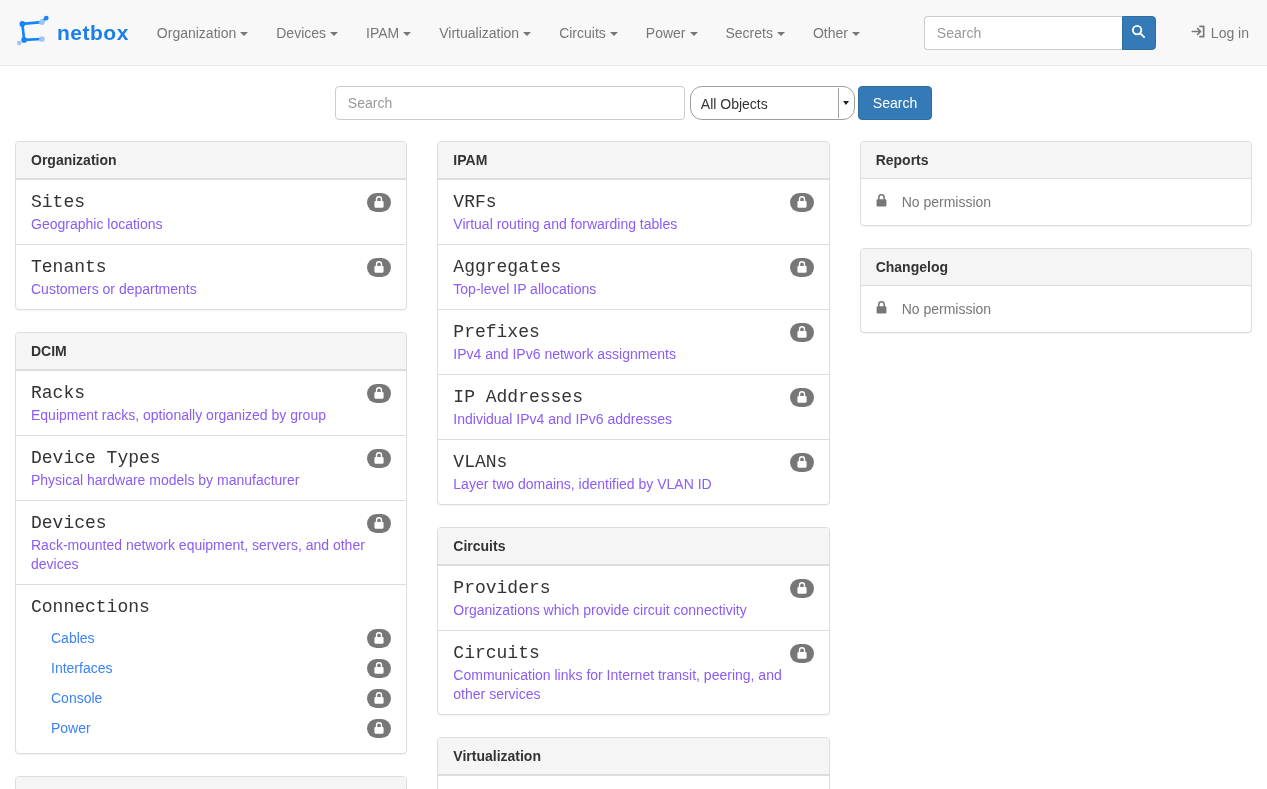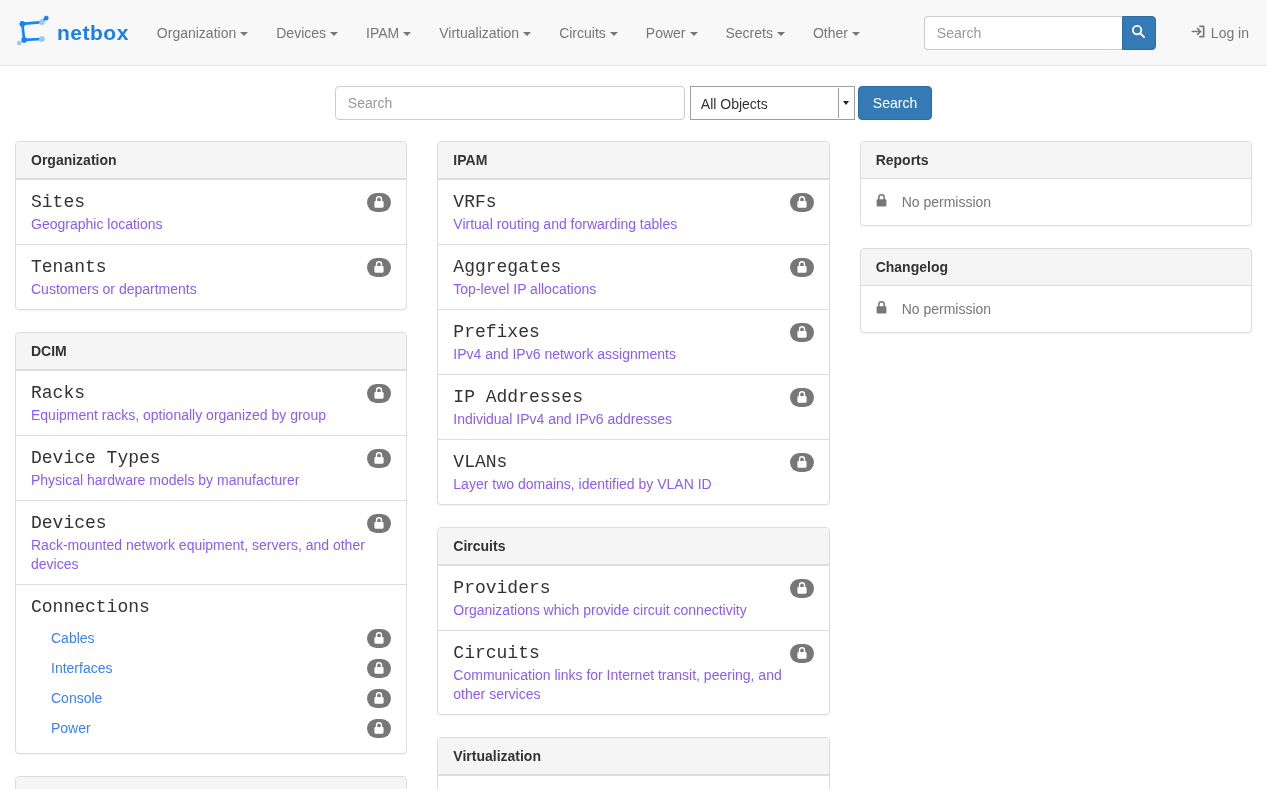--- a/index.html
+++ b/index.html
@@ -25,21 +25,21 @@
     display: flex; align-items: center; justify-content: center; }
   .login { display: flex; align-items: center; gap: 5px; margin-left: 32px; padding: 0 3px;
     font-size: 14px; color: #777; text-decoration: none; cursor: pointer; }
 
   
   .search-row { display: flex; justify-content: center; align-items: center; margin-top: 20px; }
   .search-row input { width: 350px; height: 34px; border: 1px solid #ccc; border-radius: 4px;
     padding: 6px 12px; font-size: 14px; color: #555; outline: none; }
   .search-row input::placeholder { color: #999; }
   .select-box { position: relative; width: 165px; height: 34px; margin-left: 5px;
-    border: 1px solid #9e9e9e; border-radius: 0; background: #fff; display: flex;
+    border: 1px solid #9e9e9e; border-radius: 12px; background: #fff; display: flex;
     align-items: center; padding: 1px 26px 0 10px; font-size: 14px; color: #333; cursor: pointer; }
   .select-strip { position: absolute; right: 1px; top: 1px; bottom: 1px; width: 15px;
     border-left: 1px solid #9e9e9e; display: flex; align-items: center; justify-content: center;
     border-radius: 0 3px 3px 0; }
   .select-caret { width: 0; height: 0; border-top: 4px solid #222;
     border-left: 3px solid transparent; border-right: 3px solid transparent; }
   .btn-go { height: 34px; margin-left: 3px; padding: 6px 14px; font-size: 14px; border-radius: 4px; }
 
   
   .content { display: grid; grid-template-columns: 1fr 1fr 1fr; column-gap: 30px;

